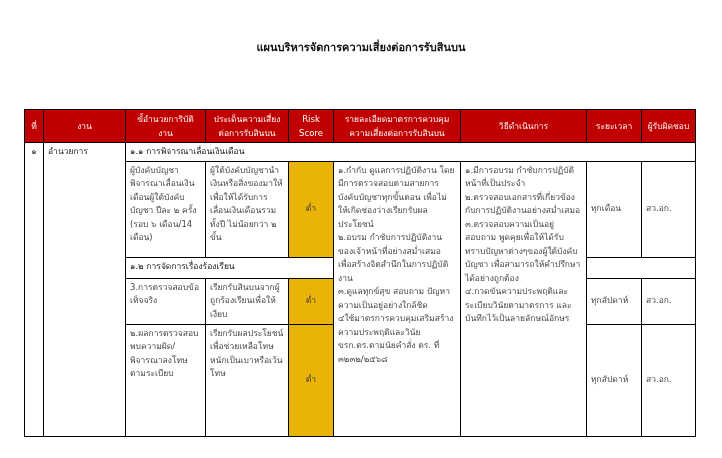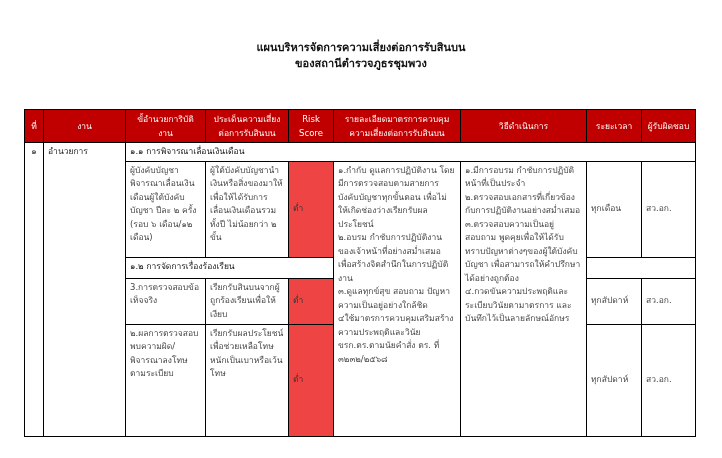--- a/index.html
+++ b/index.html
@@ -7,32 +7,31 @@
          font-family: "DejaVu Sans", "Liberation Sans", sans-serif; color: #222; }
   .title-block { position: absolute; top: 40px; left: 0; width: 722px; text-align: center;
                  font-weight: bold; font-size: 11px; line-height: 16px; color: #111; }
   table.plan { position: absolute; left: 24px; top: 109px; border-collapse: collapse;
                table-layout: fixed; width: 671px; font-size: 8.5px; }
   table.plan td, table.plan th { border: 1px solid #000; padding: 2px 4px; vertical-align: top;
                line-height: 13.5px; word-wrap: break-word; }
   table.plan th { background: #c00000; color: #fff; font-weight: normal; text-align: center;
                vertical-align: middle; font-size: 8.5px; line-height: 14px; border-color: #000; }
   .c-center { text-align: left; vertical-align: middle !important; }
-  .score { background: #ef4444; color: #333; text-align: left; vertical-align: middle !important; margin-top: 37px; }
+  .score { background: #eab308; color: #333; text-align: center; vertical-align: middle !important; margin-top: 37px; }
   .sub-header { font-weight: normal; color: #111; }
   .num { text-align: center; }
   .text-gray { color: #444; }
   .blank { height: 16px; }
 </style>
 </head>
 <body>
 
 <div class="title-block">
   <div>แผนบริหารจัดการความเสี่ยงต่อการรับสินบน</div>
-  <div>ของสถานีตำรวจภูธรชุมพวง</div>
 </div>
 
 <table class="plan">
   <colgroup>
     <col style="width:19px">
     <col style="width:82px">
     <col style="width:80px">
     <col style="width:83px">
     <col style="width:45px">
     <col style="width:127px">
@@ -56,21 +55,21 @@
   <tbody>
 
     <tr>
       <td rowspan="5" class="num">๑</td>
       <td rowspan="5">อำนวยการ</td>
       <td colspan="4" class="sub-header" style="border-right:none">๑.๑ การพิจารณาเลื่อนเงินเดือน</td>
       <td colspan="3" style="border-left:none"></td>
     </tr>
 
     <tr style="height:96px">
-      <td class="text-gray">ผู้บังคับบัญชาพิจารณาเลื่อนเงินเดือนผู้ใต้บังคับบัญชา ปีละ ๒ ครั้ง (รอบ ๖ เดือน/๑๒ เดือน)</td>
+      <td class="text-gray">ผู้บังคับบัญชาพิจารณาเลื่อนเงินเดือนผู้ใต้บังคับบัญชา ปีละ ๒ ครั้ง (รอบ ๖ เดือน/14 เดือน)</td>
       <td class="text-gray">ผู้ใต้บังคับบัญชานำเงินหรือสิ่งของมาให้ เพื่อให้ได้รับการเลื่อนเงินเดือนรวมทั้งปี ไม่น้อยกว่า ๒ ขั้น</td>
       <td class="score">ต่ำ</td>
       <td rowspan="4" class="text-gray" style="white-space:pre-line">๑.กำกับ ดูแลการปฏิบัติงาน โดยมีการตรวจสอบตามสายการบังคับบัญชาทุกขั้นตอน เพื่อไม่ให้เกิดช่องว่างเรียกรับผลประโยชน์
 ๒.อบรม กำชับการปฏิบัติงานของเจ้าหน้าที่อย่างสม่ำเสมอ เพื่อสร้างจิตสำนึกในการปฏิบัติงาน
 ๓.ดูแลทุกข์สุข สอบถาม ปัญหาความเป็นอยู่อย่างใกล้ชิด
 ๔ใช้มาตรการควบคุมเสริมสร้างความประพฤติและวินัย ขรก.ตร.ตามนัยคำสั่ง ตร. ที่ ๓๒๓๒/๒๕๖๘</td>
       <td rowspan="4" class="text-gray" style="white-space:pre-line">๑.มีการอบรม กำชับการปฏิบัติหน้าที่เป็นประจำ
 ๒.ตรวจสอบเอกสารที่เกี่ยวข้องกับการปฏิบัติงานอย่างสม่ำเสมอ
 ๓.ตรวจสอบความเป็นอยู่ สอบถาม พูดคุยเพื่อให้ได้รับทราบปัญหาต่างๆของผู้ใต้บังคับบัญชา เพื่อสามารถให้คำปรึกษาได้อย่างถูกต้อง
 ๔.กวดขันความประพฤติและระเบียบวินัยตามาตรการ และบันทึกไว้เป็นลายลักษณ์อักษร</td>

